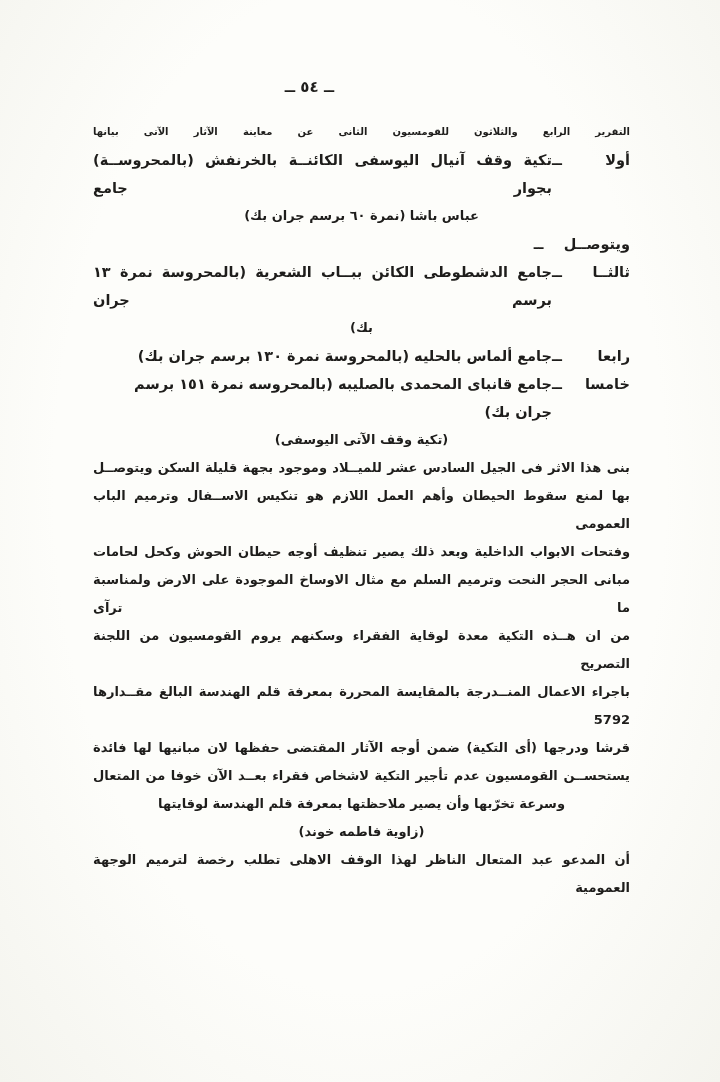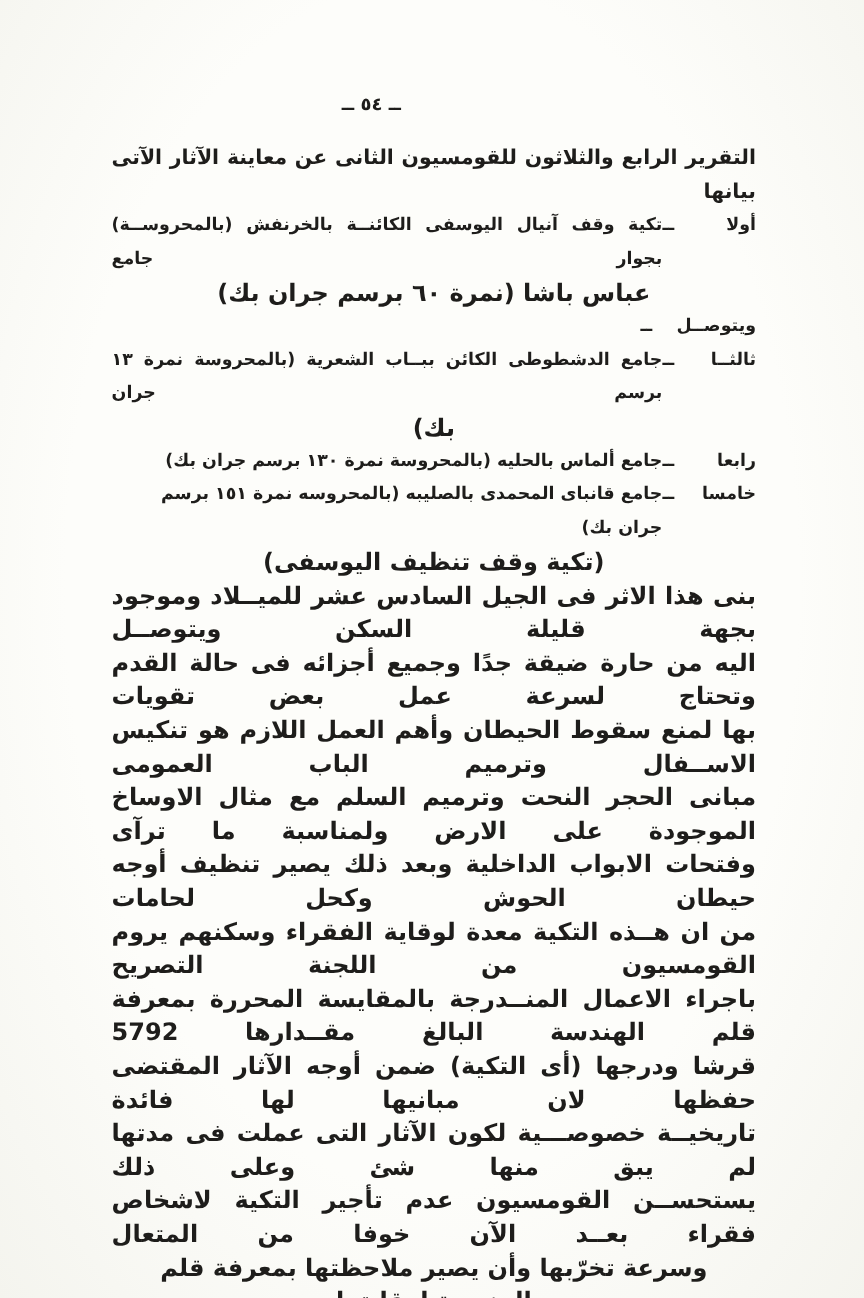--- a/index.html
+++ b/index.html
@@ -10,25 +10,25 @@
     background-image:radial-gradient(ellipse at 50% 45%, #fdfdfa 60%, #f4f4ee 100%);
     font-family:"DejaVu Sans",sans-serif;
     font-weight:700;
     color:#1e1d1b;
   }
   .content{padding:78px 90px 0 93px;}
   .pagenum{
     text-align:center;position:relative;left:-52px;
     font-size:15px;letter-spacing:2px;margin-bottom:22px;
   }
-  .line{font-size:20px;line-height:28px;}
+  .line{font-size:13px;line-height:28px;}
   .just{text-align:justify;text-align-last:justify;}
   .center{text-align:center;}
   .start{text-align:right;}
-  .title{font-size:17px;}
+  .title{font-size:10px;}
   .item{display:flex;font-size:14.5px;line-height:28px;}
   .term{min-width:48px;white-space:nowrap;}
   .dash{width:30px;text-align:left;}
   .itext{flex:1;}
   .itext.just{text-align:justify;text-align-last:justify;}
 </style>
 </head>
 <body>
 
 <div class="page">
@@ -62,30 +62,28 @@
       <span class="dash">ــ</span>
       <span class="itext start">جامع ألماس بالحليه (بالمحروسة نمرة ١٣٠ برسم جران بك)</span>
     </div>
 
     <div class="item">
       <span class="term">خامسا</span>
       <span class="dash">ــ</span>
       <span class="itext start">جامع قانباى المحمدى بالصليبه (بالمحروسه نمرة ١٥١ برسم جران بك)</span>
     </div>
 
-    <div class="line center">(تكية وقف تنظيف اليوسفى)</div>
+    <div class="line center">(تكية وقف الآتى اليوسفى)</div>
     <div class="line just">بنى هذا الاثر فى الجيل السادس عشر للميــلاد وموجود بجهة قليلة السكن ويتوصــل</div>
-    <div class="line just">اليه من حارة ضيقة جدًا وجميع أجزائه فى حالة القدم وتحتاج لسرعة عمل بعض تقويات</div>
     <div class="line just">بها لمنع سقوط الحيطان وأهم العمل اللازم هو تنكيس الاســفال وترميم الباب العمومى</div>
+    <div class="line just">وفتحات الابواب الداخلية وبعد ذلك يصير تنظيف أوجه حيطان الحوش وكحل لحامات</div>
     <div class="line just">مبانى الحجر النحت وترميم السلم مع مثال الاوساخ الموجودة على الارض ولمناسبة ما ترآى</div>
-    <div class="line just">وفتحات الابواب الداخلية وبعد ذلك يصير تنظيف أوجه حيطان الحوش وكحل لحامات</div>
     <div class="line just">من ان هــذه التكية معدة لوقاية الفقراء وسكنهم يروم القومسيون من اللجنة التصريح</div>
     <div class="line just">باجراء الاعمال المنــدرجة بالمقايسة المحررة بمعرفة قلم الهندسة البالغ مقــدارها 5792</div>
     <div class="line just">قرشا ودرجها (أى التكية) ضمن أوجه الآثار المقتضى حفظها لان مبانيها لها فائدة</div>
-    <div class="line just">تاريخيــة خصوصـــية لكون الآثار التى عملت فى مدتها لم يبق منها شئ وعلى ذلك</div>
     <div class="line just">يستحســن القومسيون عدم تأجير التكية لاشخاص فقراء بعــد الآن خوفا من المتعال</div>
     <div class="line center">وسرعة تخرّبها وأن يصير ملاحظتها بمعرفة قلم الهندسة لوقايتها</div>
 
     <div class="line center">(زاوية فاطمه خوند)</div>
     <div class="line just">أن المدعو عبد المتعال الناظر لهذا الوقف الاهلى تطلب رخصة لترميم الوجهة العمومية</div>
 
   </div>
 </div>
 
 </body></html>

